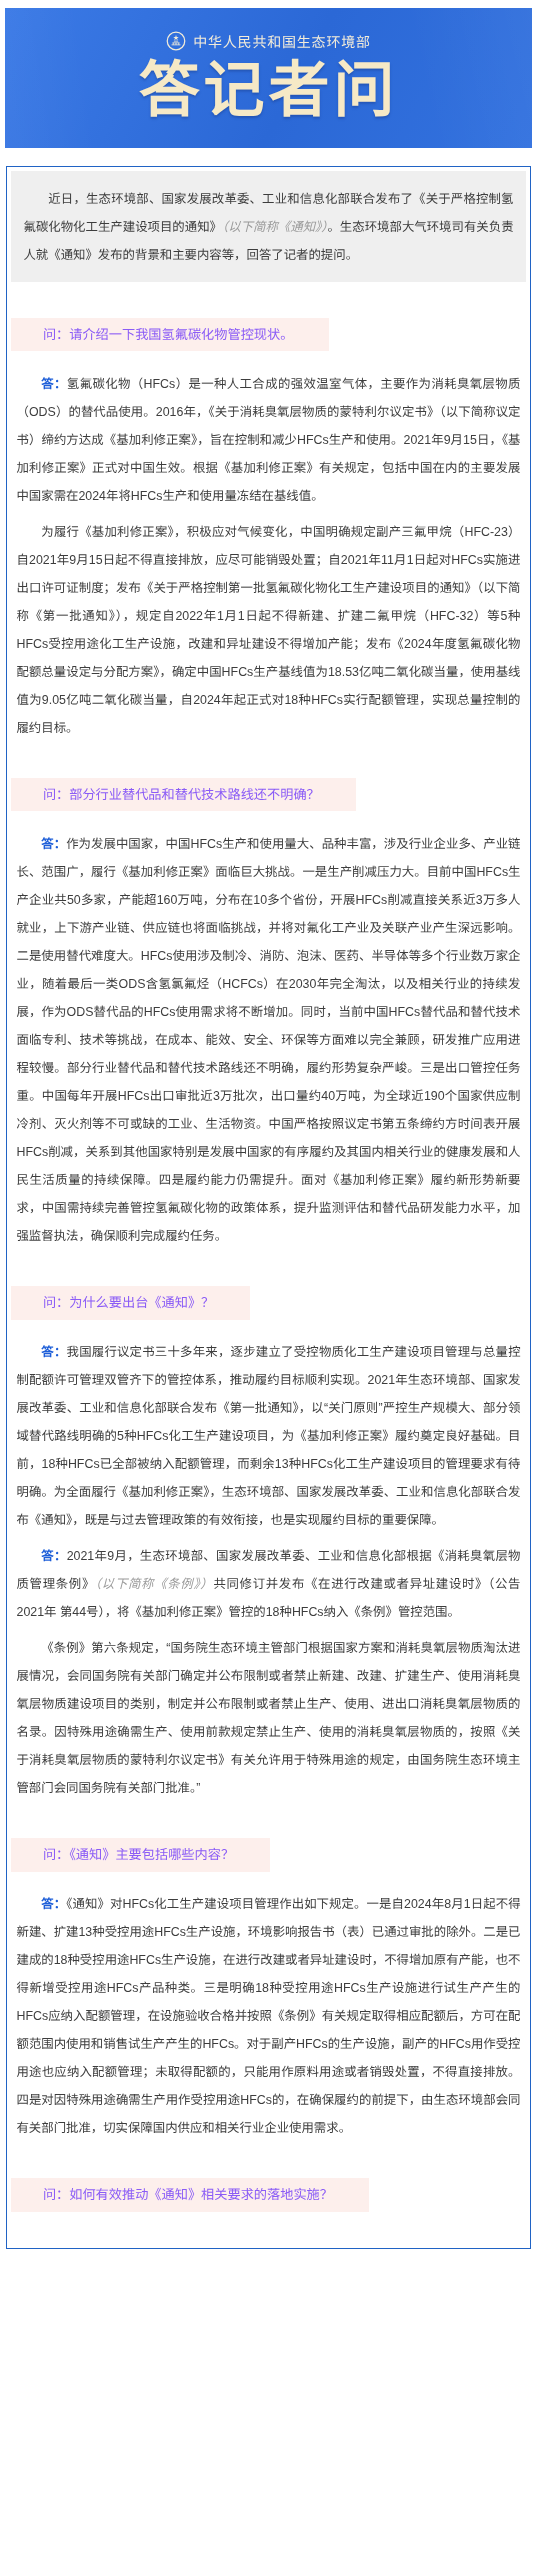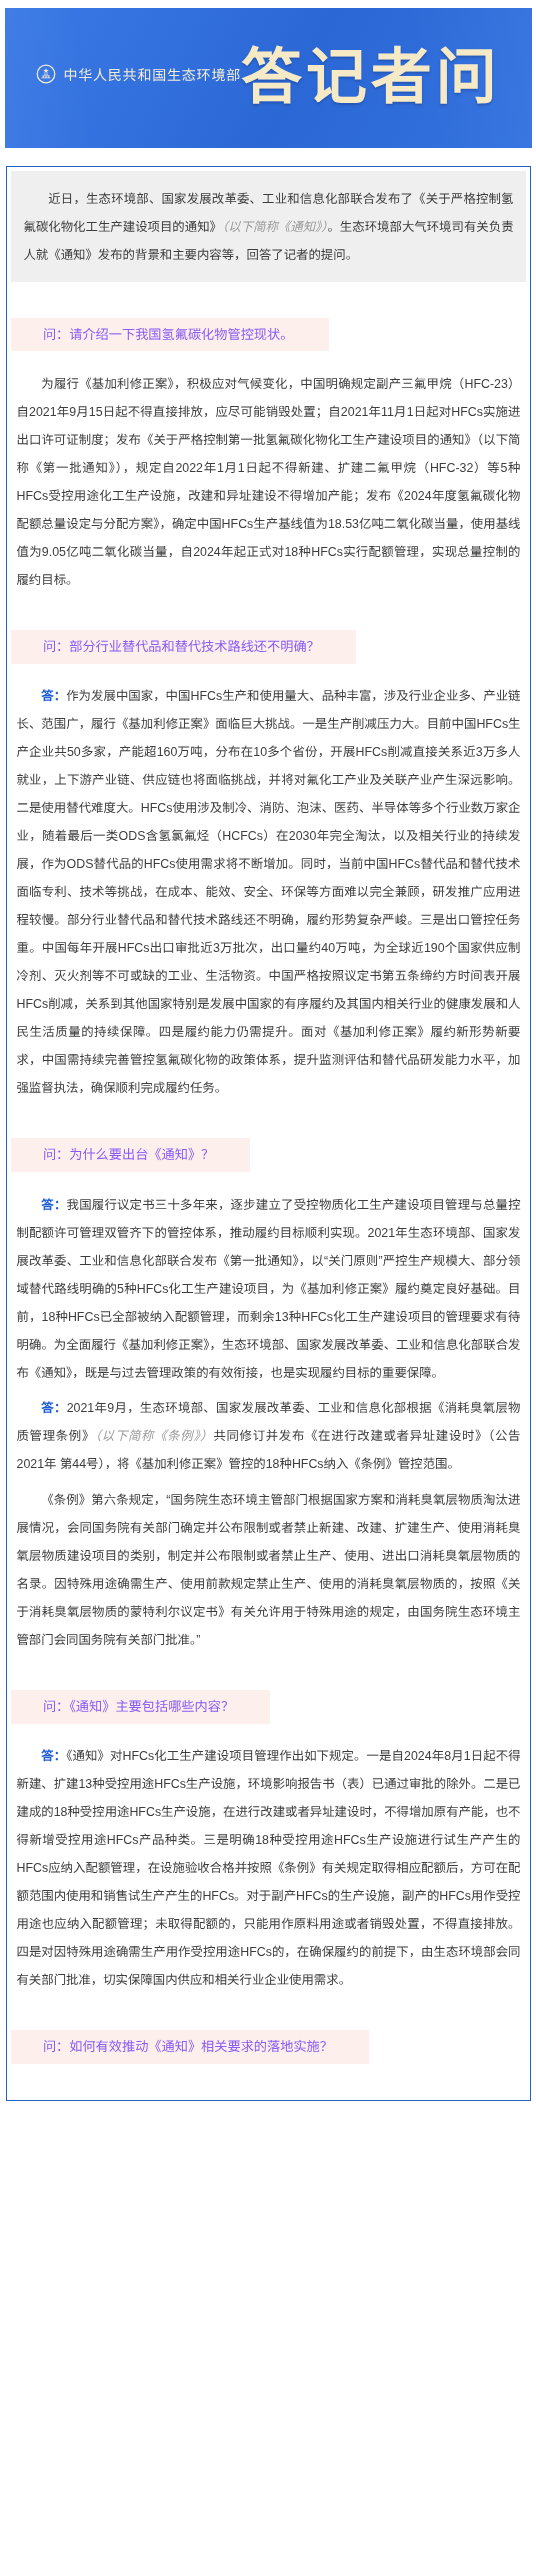--- a/index.html
+++ b/index.html
@@ -2,21 +2,21 @@
 <html lang="zh-CN" style="font-size:12.4px"><head>
 <meta charset="utf-8">
 <style>
   html,body{margin:0;padding:0;background:#ffffff;}
   body{width:537px;min-height:2576px;font-family:"Liberation Sans","DejaVu Sans",sans-serif;
        -webkit-font-smoothing:antialiased;}
 
   
   .banner{position:relative;margin:7.8px 5.4px 0;height:140px;overflow:hidden;
           background:linear-gradient(118deg,#3b7ae6 0%,#2b68d6 55%,#3372df 100%);
-          display:flex;flex-direction:row;align-items:center;justify-content:center;}
+          display:flex;flex-direction:column;align-items:center;justify-content:center;}
   .banner::before{content:"";position:absolute;left:-47px;top:-31px;width:233px;height:249px;
           background:linear-gradient(65deg,rgba(255,255,255,.07),rgba(255,255,255,0) 55%);
           transform:skewX(-18deg);}
   .banner::after{content:"";position:absolute;right:-31px;bottom:-47px;width:218px;height:202px;
           background:linear-gradient(245deg,rgba(255,255,255,.06),rgba(255,255,255,0) 60%);
           transform:skewX(-14deg);}
   .ministry-row{display:flex;align-items:center;gap:7px;margin-bottom:7px;z-index:1;}
   .ministry-name{font-size:14px;letter-spacing:0.8px;color:#f3ecd9;}
   .emblem{display:inline-flex;width:20px;height:20px;}
   .banner-title{margin:0;z-index:1;font-size:61px;line-height:1.08;font-weight:700;
@@ -60,20 +60,21 @@
   </header>
 
   <main class="content-box">
 
     <section class="intro-box">
       <p><span>近日，生态环境部、国家发展改革委、工业和信息化部联合发布了《关于严格控制氢氟碳化物化工生产建设项目的通知》</span><span class="aside">（以下简称《通知》）</span><span>。生态环境部大气环境司有关负责人就《通知》发布的背景和主要内容等，回答了记者的提问。</span></p>
     </section>
 
     <section>
       <div class="question"><span>问：请介绍一下我国氢氟碳化物管控现状。</span></div>
+      <p class="txt"><span class="ans-label">答：</span><span>氢氟碳化物（HFCs）是一种人工合成的强效温室气体，主要作为消耗臭氧层物质（ODS）的替代品使用。2016年，《关于消耗臭氧层物质的蒙特利尔议定书》（以下简称议定书）缔约方达成《基加利修正案》，旨在控制和减少HFCs生产和使用。2021年9月15日，《基加利修正案》正式对中国生效。根据《基加利修正案》有关规定，包括中国在内的主要发展中国家需在2024年将HFCs生产和使用量冻结在基线值。</span></p>
       <p class="txt"><span>为履行《基加利修正案》，积极应对气候变化，中国明确规定副产三氟甲烷（HFC-23）自2021年9月15日起不得直接排放，应尽可能销毁处置；自2021年11月1日起对HFCs实施进出口许可证制度；发布《关于严格控制第一批氢氟碳化物化工生产建设项目的通知》（以下简称《第一批通知》），规定自2022年1月1日起不得新建、扩建二氟甲烷（HFC-32）等5种HFCs受控用途化工生产设施，改建和异址建设不得增加产能；发布《2024年度氢氟碳化物配额总量设定与分配方案》，确定中国HFCs生产基线值为18.53亿吨二氧化碳当量，使用基线值为9.05亿吨二氧化碳当量，自2024年起正式对18种HFCs实行配额管理，实现总量控制的履约目标。</span></p>
     </section>
 
     <section>
       <div class="question"><span>问：部分行业替代品和替代技术路线还不明确？</span></div>
       <p class="txt"><span class="ans-label">答：</span><span>作为发展中国家，中国HFCs生产和使用量大、品种丰富，涉及行业企业多、产业链长、范围广，履行《基加利修正案》面临巨大挑战。一是生产削减压力大。目前中国HFCs生产企业共50多家，产能超160万吨，分布在10多个省份，开展HFCs削减直接关系近3万多人就业，上下游产业链、供应链也将面临挑战，并将对氟化工产业及关联产业产生深远影响。二是使用替代难度大。HFCs使用涉及制冷、消防、泡沫、医药、半导体等多个行业数万家企业，随着最后一类ODS含氢氯氟烃（HCFCs）在2030年完全淘汰，以及相关行业的持续发展，作为ODS替代品的HFCs使用需求将不断增加。同时，当前中国HFCs替代品和替代技术面临专利、技术等挑战，在成本、能效、安全、环保等方面难以完全兼顾，研发推广应用进程较慢。部分行业替代品和替代技术路线还不明确，履约形势复杂严峻。三是出口管控任务重。中国每年开展HFCs出口审批近3万批次，出口量约40万吨，为全球近190个国家供应制冷剂、灭火剂等不可或缺的工业、生活物资。中国严格按照议定书第五条缔约方时间表开展HFCs削减，关系到其他国家特别是发展中国家的有序履约及其国内相关行业的健康发展和人民生活质量的持续保障。四是履约能力仍需提升。面对《基加利修正案》履约新形势新要求，中国需持续完善管控氢氟碳化物的政策体系，提升监测评估和替代品研发能力水平，加强监督执法，确保顺利完成履约任务。</span></p>
     </section>
 
     <section>
       <div class="question"><span>问：为什么要出台《通知》？</span></div>

